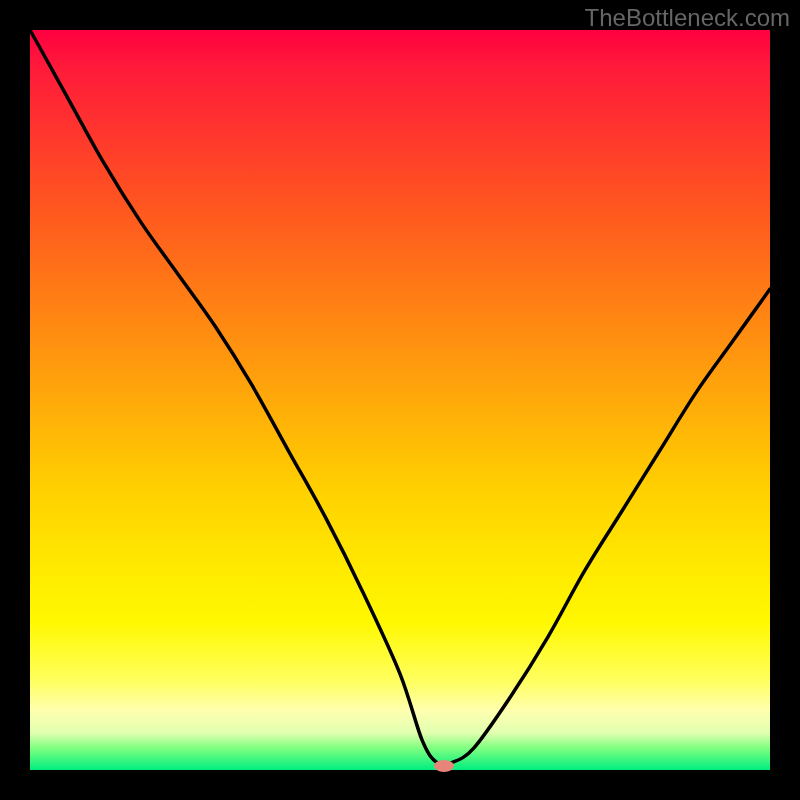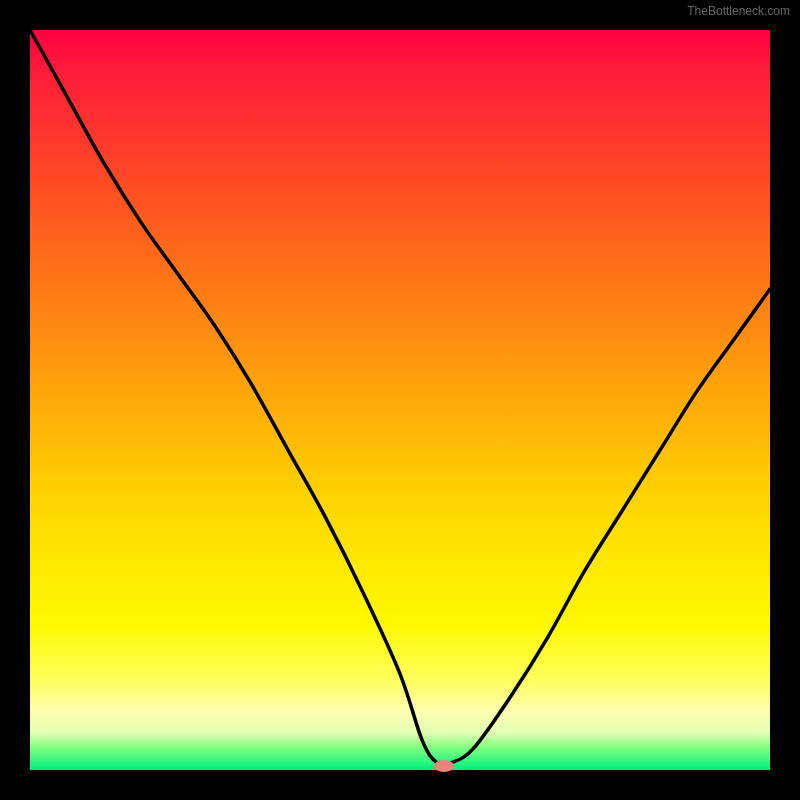--- a/index.html
+++ b/index.html
@@ -9,21 +9,21 @@
     height: 800px;
     background: #000;
     position: relative;
     font-family: Arial, sans-serif;
   }
   .watermark {
     position: absolute;
     top: 4px;
     right: 10px;
     color: #666;
-    font-size: 12px;
+    font-size: 24px;
     font-weight: 500;
     z-index: 10;
   }
   .plot-area {
     position: absolute;
     left: 30px;
     top: 30px;
     width: 740px;
     height: 740px;
     background: linear-gradient(to bottom,

